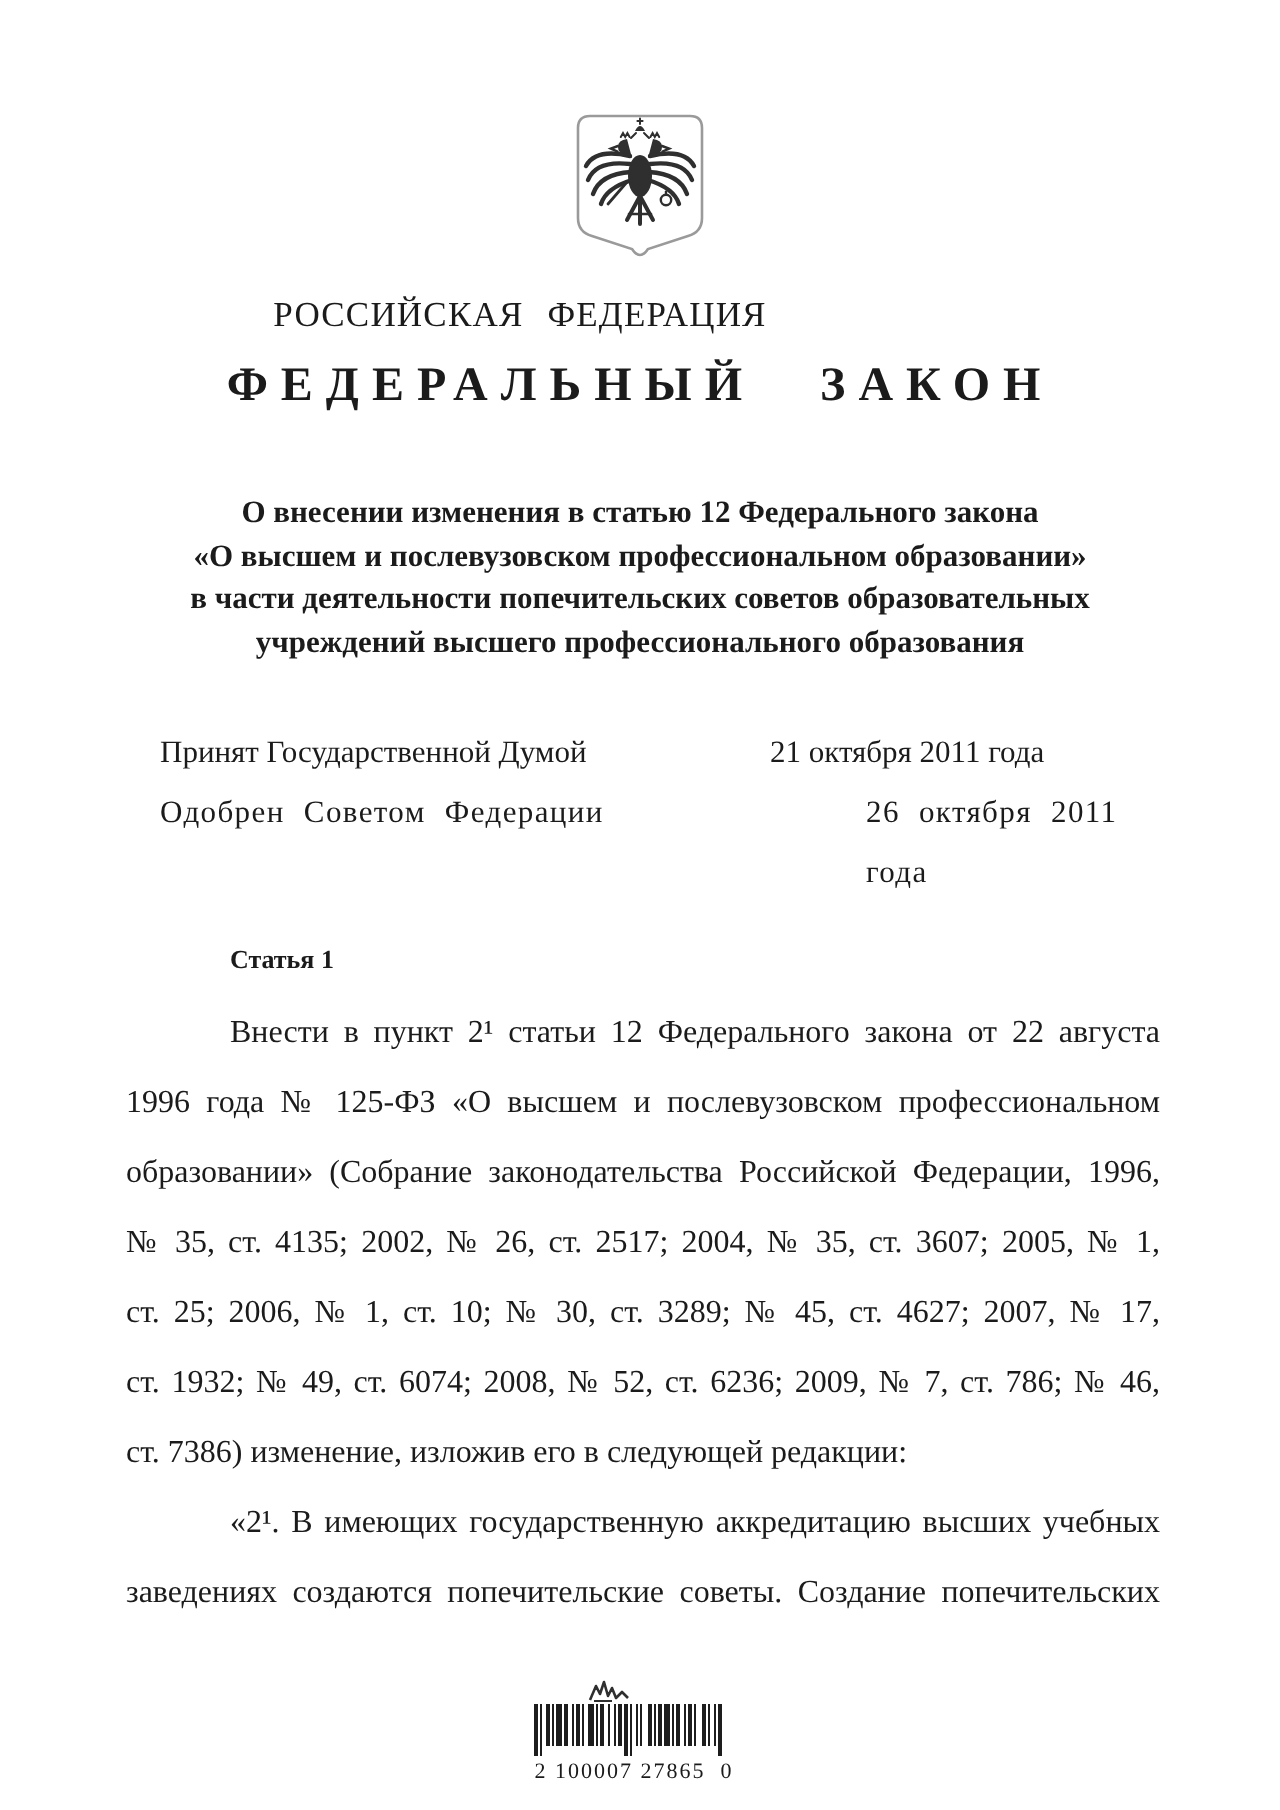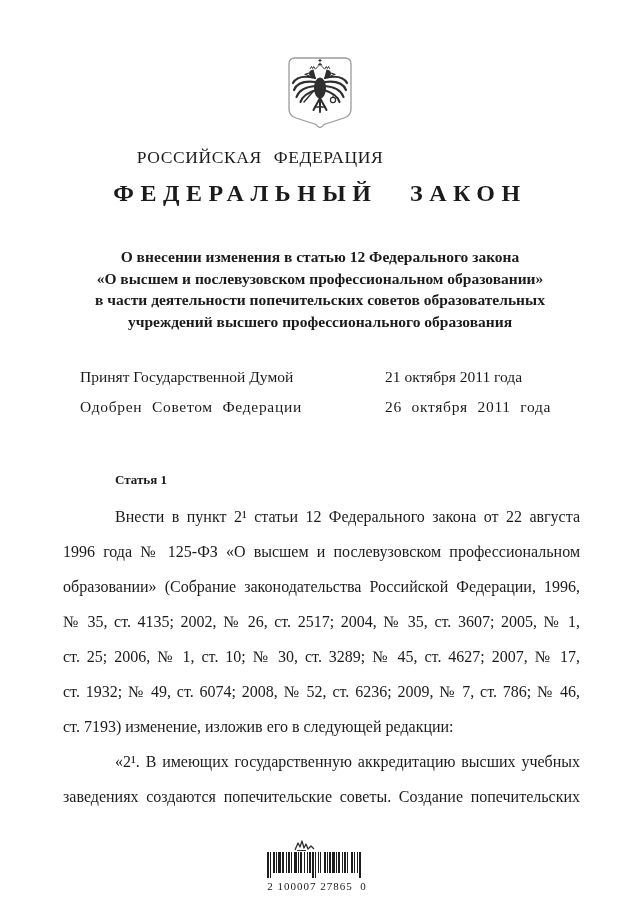--- a/index.html
+++ b/index.html
@@ -16,21 +16,21 @@
   .law-type {
     position:absolute; top:180px; left:0; width:640px; text-align:center;
     font-size:24px; font-weight:bold; letter-spacing:6.5px; word-spacing:20px;
   }
   .doc-title {
     position:absolute; top:246px; left:60px; width:520px; text-align:center;
     font-weight:bold; font-size:15.5px; line-height:21.5px;
   }
   .adoption { position:absolute; top:362px; left:80px; width:480px; font-size:15.5px; }
   .adoption-row { display:grid; grid-template-columns:305px auto; height:30px; line-height:30px; }
-  .adoption-row.typed { letter-spacing:0.7px; word-spacing:5px; }
+  .adoption-row.typed { letter-spacing:0.7px; word-spacing:5px;gap:48px; }
   .article-heading {
     position:absolute; top:472px; left:115px;
     font-weight:bold; font-size:13px;
   }
   .body-text { position:absolute; top:499px; left:63px; width:517px; font-size:16px; }
   .bline { height:35px; line-height:35px; overflow:hidden; white-space:nowrap; }
   .jline { text-align:justify; text-align-last:justify; white-space:normal; }
   .indent { padding-left:52px; }
   .plain { text-align:left; text-align-last:left; }
   .barcode-block { position:absolute; top:838px; left:262px; width:110px; }
@@ -105,21 +105,21 @@
 
   <div class="article-heading">Статья 1</div>
 
   <div class="body-text">
     <div class="bline jline indent">Внести в пункт 2¹ статьи 12 Федерального закона от 22 августа</div>
     <div class="bline jline">1996 года № 125-ФЗ «О высшем и послевузовском профессиональном</div>
     <div class="bline jline">образовании» (Собрание законодательства Российской Федерации, 1996,</div>
     <div class="bline jline">№ 35, ст. 4135; 2002, № 26, ст. 2517; 2004, № 35, ст. 3607; 2005, № 1,</div>
     <div class="bline jline">ст. 25; 2006, № 1, ст. 10; № 30, ст. 3289; № 45, ст. 4627; 2007, № 17,</div>
     <div class="bline jline">ст. 1932; № 49, ст. 6074; 2008, № 52, ст. 6236; 2009, № 7, ст. 786; № 46,</div>
-    <div class="bline plain">ст. 7193) изменение, изложив его в следующей редакции:</div>
+    <div class="bline plain">ст. 7386) изменение, изложив его в следующей редакции:</div>
     <div class="bline jline indent">«2¹. В имеющих государственную аккредитацию высших учебных</div>
     <div class="bline jline">заведениях создаются попечительские советы. Создание попечительских</div>
   </div>
 
   <div class="barcode-block">
     <svg class="ink-mark" width="22" height="14" viewBox="0 0 22 14" xmlns="http://www.w3.org/2000/svg">
       <path d="M1 12 L4 5 L6 9 L8 3 L10 10 L12 6 L14 11 L17 8 L20 11" stroke="#2f2f2f" stroke-width="1.3" fill="none" stroke-linejoin="round"></path>
       <path d="M3 12.5 H12" stroke="#2f2f2f" stroke-width="1" fill="none"></path>
     </svg>
     <svg class="bars" id="barcode-svg" width="97" height="27" viewBox="0 0 97 27" xmlns="http://www.w3.org/2000/svg">

